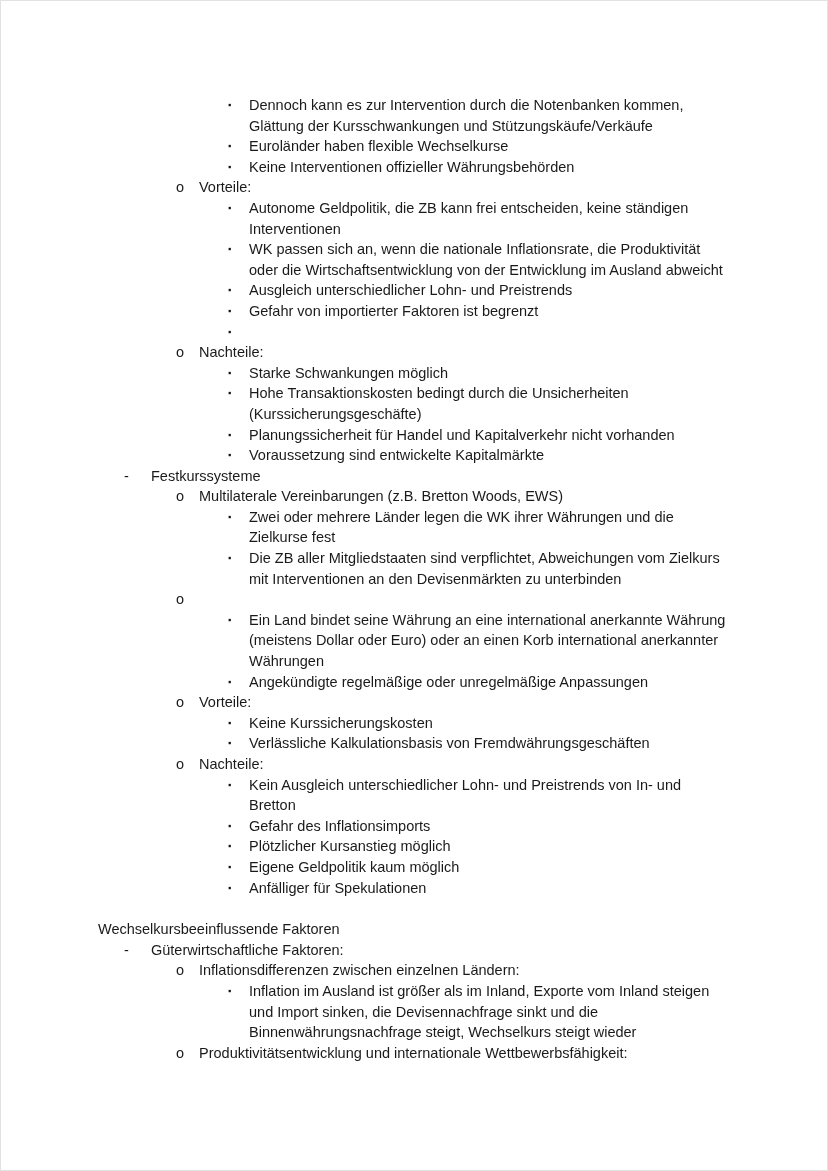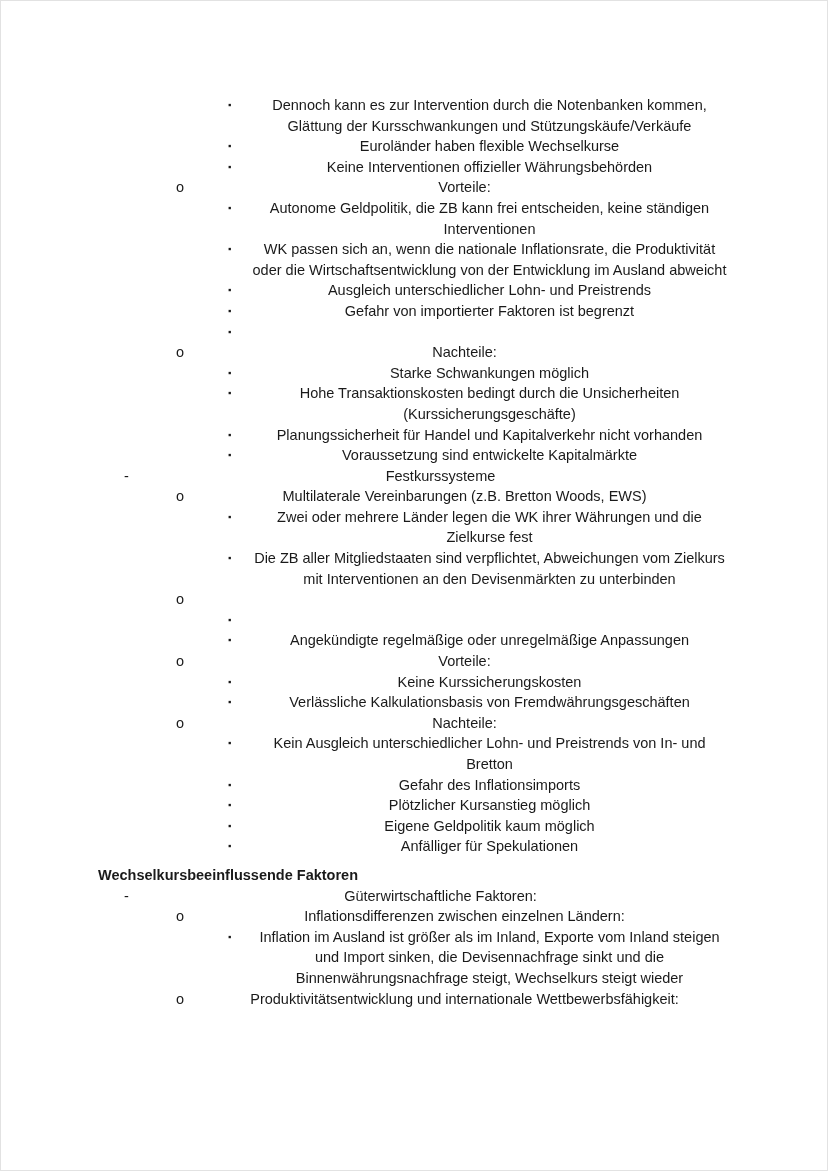--- a/index.html
+++ b/index.html
@@ -28,32 +28,31 @@
     display: flex;
     align-items: flex-start;
   }
   .row .bullet {
     flex: 0 0 auto;
     white-space: pre;
   }
   .row .text {
     flex: 1 1 auto;
     min-width: 0;
-    text-align: center;
   }
   
   .lvl1 { padding-left: 26px; }
   .lvl1 .bullet { width: 27px; }
   .lvl2 { padding-left: 78px; }
   .lvl2 .bullet { width: 23px; }
   .lvl3 { padding-left: 130px; }
   .lvl3 .bullet { width: 21px; font-size: 9.5px; line-height: 20.6px; }
   .heading {
-    font-weight: bold;
-    margin-top: 8px;
+    font-weight: normal;
+    margin-top: 21px;
   }
 </style>
 </head>
 <body>
 
 <div class="page">
   <div class="doc" id="doc">
       <div class="row lvl3">
         <span class="bullet">▪</span>
         <span class="text">Dennoch kann es zur Intervention durch die Notenbanken kommen, Glättung der Kursschwankungen und Stützungskäufe/Verkäufe</span>
@@ -123,20 +122,21 @@
       </div>
       <div class="row lvl3">
         <span class="bullet">▪</span>
         <span class="text">Die ZB aller Mitgliedstaaten sind verpflichtet, Abweichungen vom Zielkurs mit Interventionen an den Devisenmärkten zu unterbinden</span>
       </div>
       <div class="row lvl2">
         <span class="bullet">o</span>
       </div>
       <div class="row lvl3">
         <span class="bullet">▪</span>
+        <span class="text">Ein Land bindet seine Währung an eine international anerkannte Währung (meistens Dollar oder Euro) oder an einen Korb international anerkannter Währungen</span>
       </div>
       <div class="row lvl3">
         <span class="bullet">▪</span>
         <span class="text">Angekündigte regelmäßige oder unregelmäßige Anpassungen</span>
       </div>
       <div class="row lvl2">
         <span class="bullet">o</span>
         <span class="text">Vorteile:</span>
       </div>
       <div class="row lvl3">

